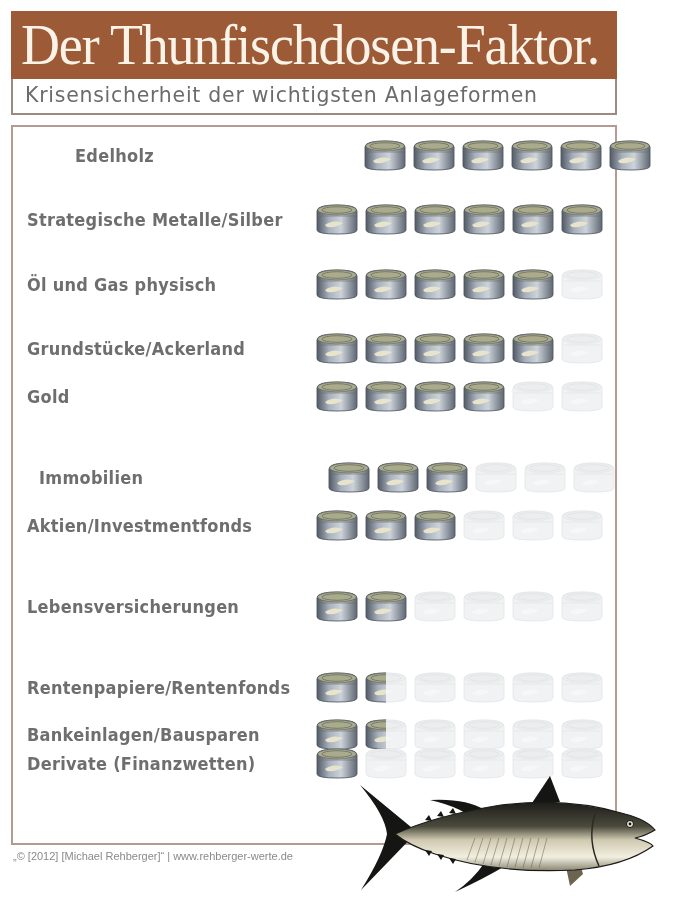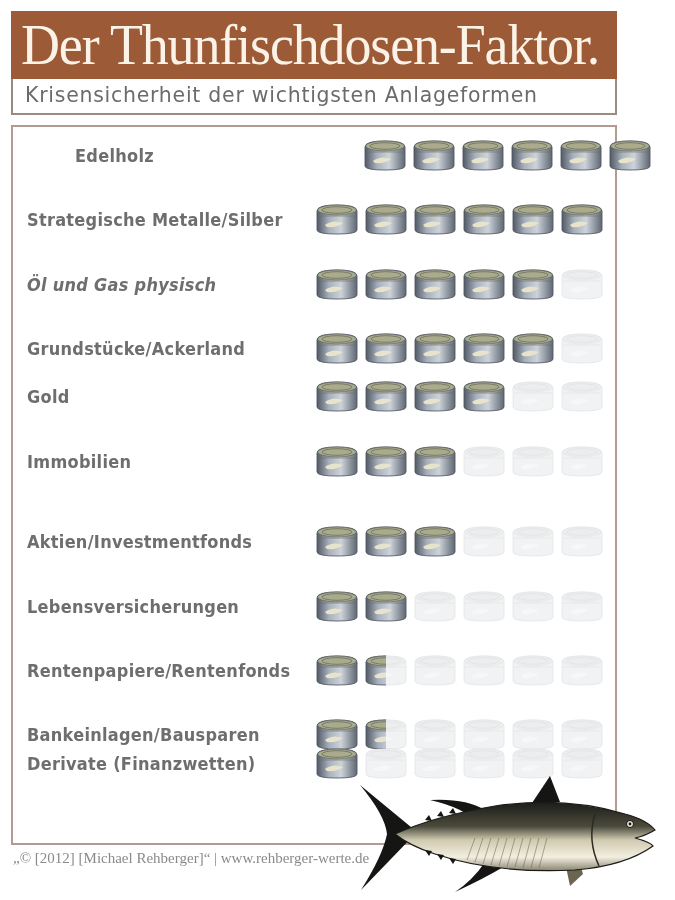--- a/index.html
+++ b/index.html
@@ -29,22 +29,22 @@
   .row { position: absolute; left: 0; width: 100%; height: 40px; }
   .row-label {
     position: absolute; left: 14px; top: 9px; font-size: 17px; font-weight: bold;
     color: #6e6e70; white-space: nowrap; letter-spacing: 0.3px;
     transform: scaleX(0.95); transform-origin: left center;
   }
   .cans { position: absolute; left: 302px; top: 2px; width: 300px; height: 34px; }
   .can { position: absolute; top: 0; width: 44px; height: 32px; }
   .can svg { display: block; }
   .footer {
-    position: absolute; left: 13px; top: 850px; font-size: 15px; color: #8a8a8a;
-    white-space: nowrap; font-family: Liberation Serif, serif;
+    position: absolute; left: 13px; top: 850px; font-size: 11px; color: #8a8a8a;
+    white-space: nowrap; font-family: Liberation Sans, sans-serif;
   }
   .fish { position: absolute; left: 355px; top: 770px; width: 315px; height: 128px; }
 </style>
 </head>
 <body>
 
 <div class="title-box">
   <div class="title-text">Der Thunfischdosen-Faktor.</div>
 </div>
 <div class="subtitle-box">
@@ -403,21 +403,21 @@
     <path d="M2,8 Q2,2 22,2 Q42,2 42,8 L42,27 Q42,31 22,31 Q2,31 2,27 Z" fill="url(#gc1_5)" stroke="#4e5560" stroke-width="0.8"></path>
     <ellipse cx="22" cy="7" rx="19.5" ry="5" fill="#a9ab8c" stroke="#4e5560" stroke-width="0.6"></ellipse>
     <ellipse cx="22" cy="7" rx="15" ry="3.3" fill="none" stroke="#6c6f5a" stroke-width="0.8"></ellipse>
     <path d="M10,22 Q18,16 28,20 Q22,25 12,24 Z" fill="#e8e4cc"></path>
     <line x1="3" y1="13" x2="41" y2="13" stroke="#6c6f5a" stroke-width="0.6"></line>
             </g>
   </svg>
         </div>
       </div>
     </div>
-    <div class="row" style="top: 139px; font-style: italic;">
+    <div class="row" style="top: 139px;">
       <div class="row-label">Öl und Gas physisch</div>
       <div class="cans">
         <div class="can" style="left: 0px;">
           <svg width="44" height="33" viewBox="0 0 44 33" xmlns="http://www.w3.org/2000/svg">
     <defs>
       <linearGradient id="gc2_0" x1="0" y1="0" x2="1" y2="0">
         <stop offset="0" stop-color="#525a66"></stop>
         <stop offset="0.3" stop-color="#a7b0bc"></stop>
         <stop offset="0.6" stop-color="#cdd3da"></stop>
         <stop offset="1" stop-color="#5f6773"></stop>
@@ -916,21 +916,21 @@
     <ellipse cx="22" cy="7" rx="19.5" ry="5" fill="#eceeee" stroke="#e2e4e6" stroke-width="0.6"></ellipse>
     <ellipse cx="22" cy="7" rx="15" ry="3.3" fill="none" stroke="#e0e2e4" stroke-width="0.8"></ellipse>
     <path d="M10,22 Q18,16 28,20 Q22,25 12,24 Z" fill="#f7f7f7"></path>
     <line x1="3" y1="13" x2="41" y2="13" stroke="#e0e2e4" stroke-width="0.6"></line>
             </g>
 
   </svg>
         </div>
       </div>
     </div>
-    <div class="row" style="top: 316px;">
+    <div class="row" style="top: 332px; margin-left: 12px;">
       <div class="row-label">Immobilien</div>
       <div class="cans">
         <div class="can" style="left: 0px;">
           <svg width="44" height="33" viewBox="0 0 44 33" xmlns="http://www.w3.org/2000/svg">
     <defs>
       <linearGradient id="gc5_0" x1="0" y1="0" x2="1" y2="0">
         <stop offset="0" stop-color="#525a66"></stop>
         <stop offset="0.3" stop-color="#a7b0bc"></stop>
         <stop offset="0.6" stop-color="#cdd3da"></stop>
         <stop offset="1" stop-color="#5f6773"></stop>
@@ -1077,21 +1077,21 @@
     <ellipse cx="22" cy="7" rx="19.5" ry="5" fill="#eceeee" stroke="#e2e4e6" stroke-width="0.6"></ellipse>
     <ellipse cx="22" cy="7" rx="15" ry="3.3" fill="none" stroke="#e0e2e4" stroke-width="0.8"></ellipse>
     <path d="M10,22 Q18,16 28,20 Q22,25 12,24 Z" fill="#f7f7f7"></path>
     <line x1="3" y1="13" x2="41" y2="13" stroke="#e0e2e4" stroke-width="0.6"></line>
             </g>
 
   </svg>
         </div>
       </div>
     </div>
-    <div class="row" style="top: 396px; text-align: center;">
+    <div class="row" style="top: 380px; text-align: center;">
       <div class="row-label">Aktien/Investmentfonds</div>
       <div class="cans">
         <div class="can" style="left: 0px;">
           <svg width="44" height="33" viewBox="0 0 44 33" xmlns="http://www.w3.org/2000/svg">
     <defs>
       <linearGradient id="gc6_0" x1="0" y1="0" x2="1" y2="0">
         <stop offset="0" stop-color="#525a66"></stop>
         <stop offset="0.3" stop-color="#a7b0bc"></stop>
         <stop offset="0.6" stop-color="#cdd3da"></stop>
         <stop offset="1" stop-color="#5f6773"></stop>
@@ -1393,21 +1393,21 @@
     <ellipse cx="22" cy="7" rx="19.5" ry="5" fill="#eceeee" stroke="#e2e4e6" stroke-width="0.6"></ellipse>
     <ellipse cx="22" cy="7" rx="15" ry="3.3" fill="none" stroke="#e0e2e4" stroke-width="0.8"></ellipse>
     <path d="M10,22 Q18,16 28,20 Q22,25 12,24 Z" fill="#f7f7f7"></path>
     <line x1="3" y1="13" x2="41" y2="13" stroke="#e0e2e4" stroke-width="0.6"></line>
             </g>
 
   </svg>
         </div>
       </div>
     </div>
-    <div class="row" style="top: 525px;">
+    <div class="row" style="top: 542px;">
       <div class="row-label">Rentenpapiere/Rentenfonds</div>
       <div class="cans">
         <div class="can" style="left: 0px;">
           <svg width="44" height="33" viewBox="0 0 44 33" xmlns="http://www.w3.org/2000/svg">
     <defs>
       <linearGradient id="gc8_0" x1="0" y1="0" x2="1" y2="0">
         <stop offset="0" stop-color="#525a66"></stop>
         <stop offset="0.3" stop-color="#a7b0bc"></stop>
         <stop offset="0.6" stop-color="#cdd3da"></stop>
         <stop offset="1" stop-color="#5f6773"></stop>

